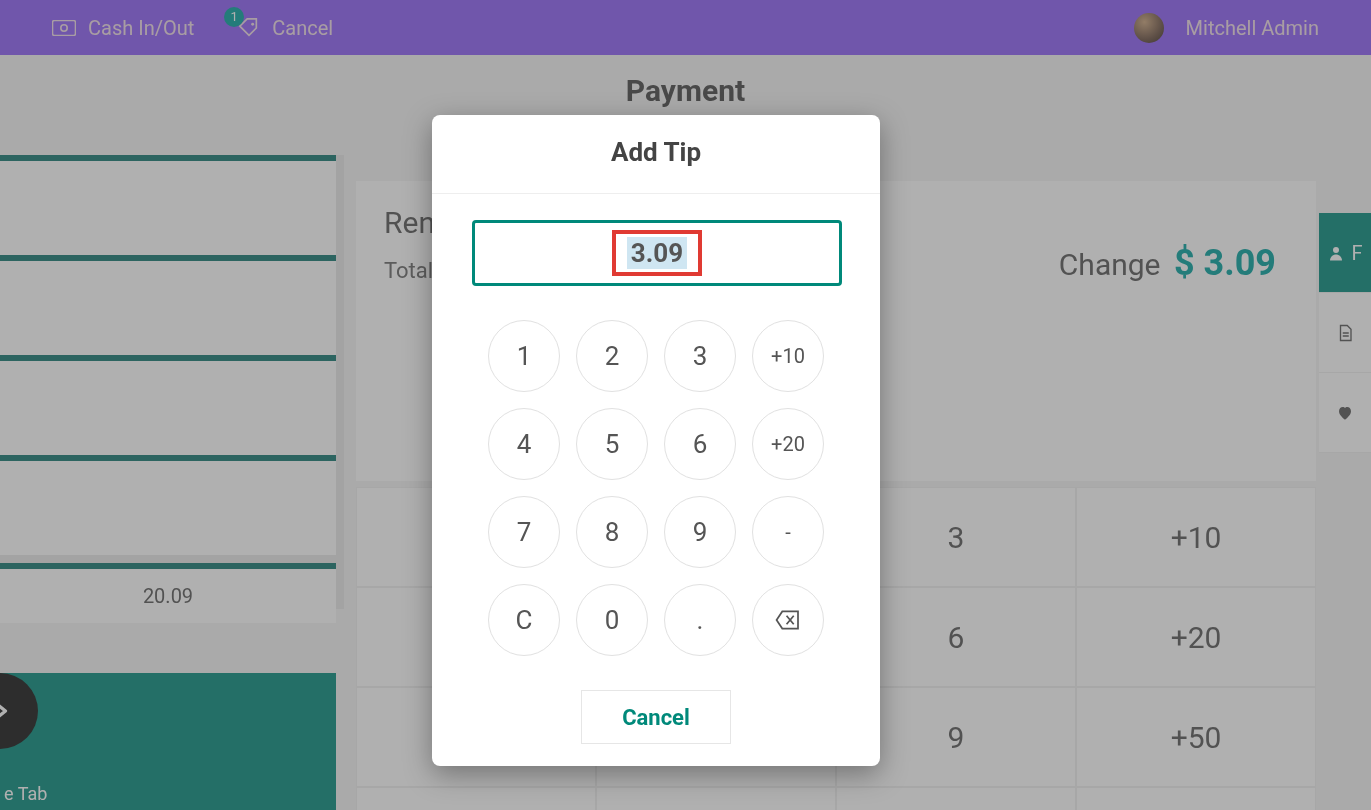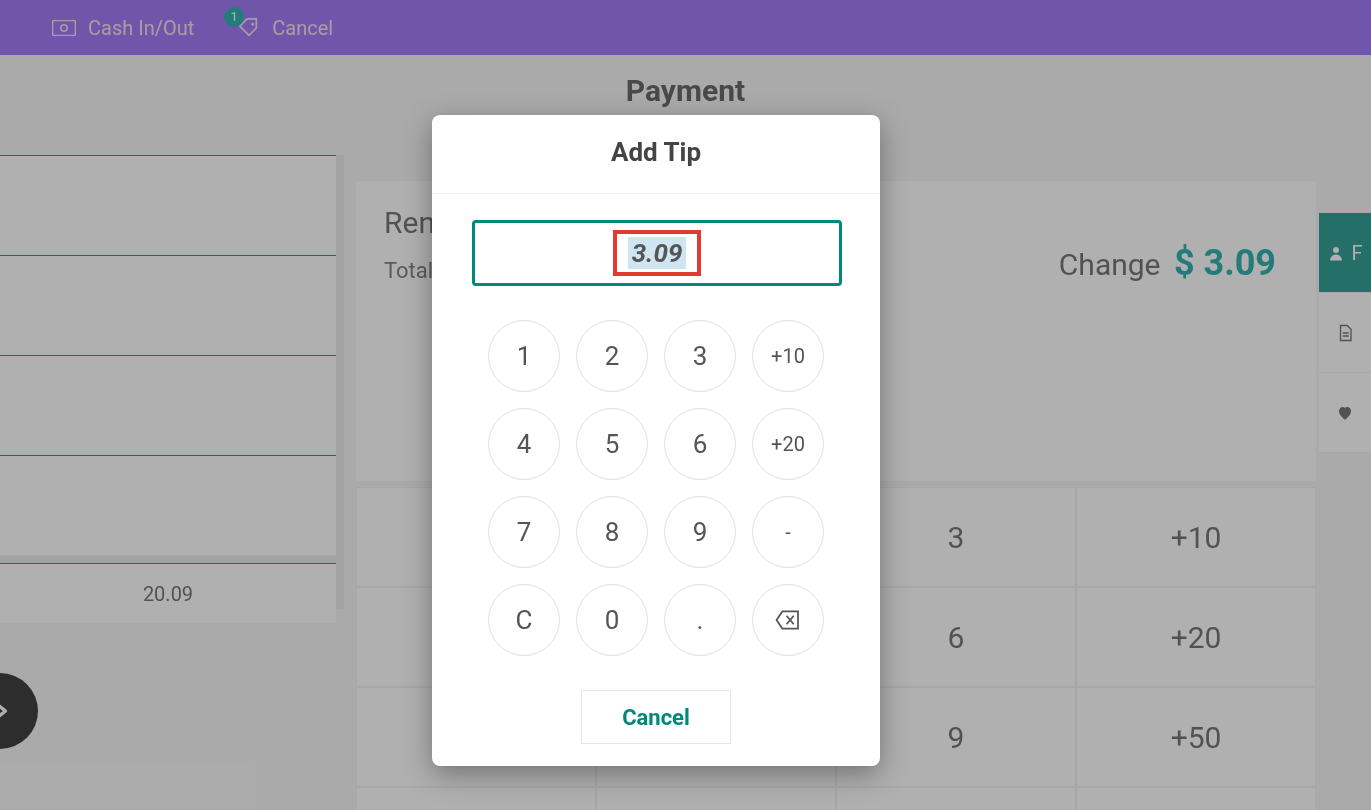--- a/index.html
+++ b/index.html
@@ -20,21 +20,21 @@
   }
   .tb-spacer { flex:1; }
   .avatar { width:30px; height:30px; border-radius:50%; background: radial-gradient(circle at 35% 30%, #c9a27a 0%, #6b5040 60%, #2e221b 100%); border:0; }
   .username { margin-left:10px; }
 
   
   .page { position:absolute; left:0; top:55px; right:0; bottom:0; }
   .page-title { text-align:center; font-size:30px; font-weight:700; color:#444; padding:18px 0 26px; }
 
   .left-col { position:absolute; left:0; top:100px; width:336px; background:#fff; }
-  .left-col .row { height:100px; border-top:1px solid #0f766e; }
+  .left-col .row { height:100px; border-top:6px solid #0f766e; }
   .left-col .sep { height:8px; background:#e8e8e8; }
 
   .go-btn {
     position:absolute; left:-38px; top:618px; width:76px; height:76px; border-radius:50%; background:#111; color:#fff;
     display:flex; align-items:center; justify-content:center;
   }
   .teal-strip {
     position:absolute; left:0; top:618px; width:336px; bottom:0; background:#00897a;
     color:#fff; display:flex; align-items:flex-end; padding:0 0 6px 0; font-size:18px;
   }
@@ -70,21 +70,21 @@
     position:absolute; left:432px; top:115px; width:448px; background:#fff;
     box-shadow:0 8px 28px rgba(0,0,0,0.35);
     border-radius:8px;
   }
   .modal-title { text-align:center; font-size:26px; font-weight:700; color:#444; padding:22px 0 26px; border-bottom:1px solid #eee; }
   .modal-body { padding:22px 40px 10px; }
   .tip-field {
     border:3px solid #00897a; border-radius:4px; height:66px; display:flex; align-items:center; justify-content:center;
     font-size:26px; color:#555; font-weight:700; margin:4px auto 26px; width:370px;
   }
-  .tip-field .val-wrap { position:relative; display:inline-block;font-style:italic; }
+  .tip-field .val-wrap { position:relative; display:inline-block; }
   .tip-field .val { background:#cfe6f2; padding:1px 4px; }
   .red-outline { position:absolute; inset:-8px -15px -8px -15px; border:4px solid #e03a33; }
 
   .keypad { display:grid; grid-template-columns: repeat(4,72px); grid-auto-rows:72px; gap:16px; justify-content:center; padding:8px 0 20px; }
   .key {
     border:1px solid #e1e1e1; border-radius:50%; display:flex; align-items:center; justify-content:center;
     font-size:26px; color:#555; background:#fff; cursor:pointer;
   }
   .key.plus { font-size:20px; }
 
@@ -116,38 +116,45 @@
     <span class="ic">
       <svg width="22" height="22" viewBox="0 0 24 24">
           <path d="M2 10l8-8h10v10l-8 8-10-10z" fill="none" stroke="#f1dce7" stroke-width="1.8"></path>
           <circle cx="16" cy="8" r="1.6" fill="#f1dce7"></circle>
         </svg>
     </span>
     <span class="badge">1</span>
     <span>Cancel</span>
   </div>
   <div class="tb-spacer"></div>
+  <div class="tb-item">
+    <div class="avatar"></div>
+    <span class="username">Mitchell Admin</span>
+  </div>
 </div>
 
 <div class="page">
   <div class="page-title">Payment</div>
 
   <div class="vdiv"></div>
 
   <div class="left-col">
     <div class="row"></div>
     <div class="row"></div>
     <div class="row"></div>
     <div class="row"></div>
     <div class="sep"></div>
     <div class="row" style="height:60px; display:flex; align-items:center; justify-content:center; font-size:20px; color:#555;">
       <span>20.09</span>
     </div>
   </div>
 
+  <div class="teal-strip">
+    <span style="margin-left:4px;">e Tab</span>
+  </div>
   <div class="go-btn">
     <svg width="22" height="30" viewBox="0 0 24 24">
         <path d="M8 4l10 8-10 8" fill="none" stroke="#fff" stroke-width="3.5" stroke-linecap="round" stroke-linejoin="round"></path>
       </svg>
   </div>
 
   <div class="main-panel">
     <div class="mp-head">
       <div>
         <div class="rem">Ren</div>

